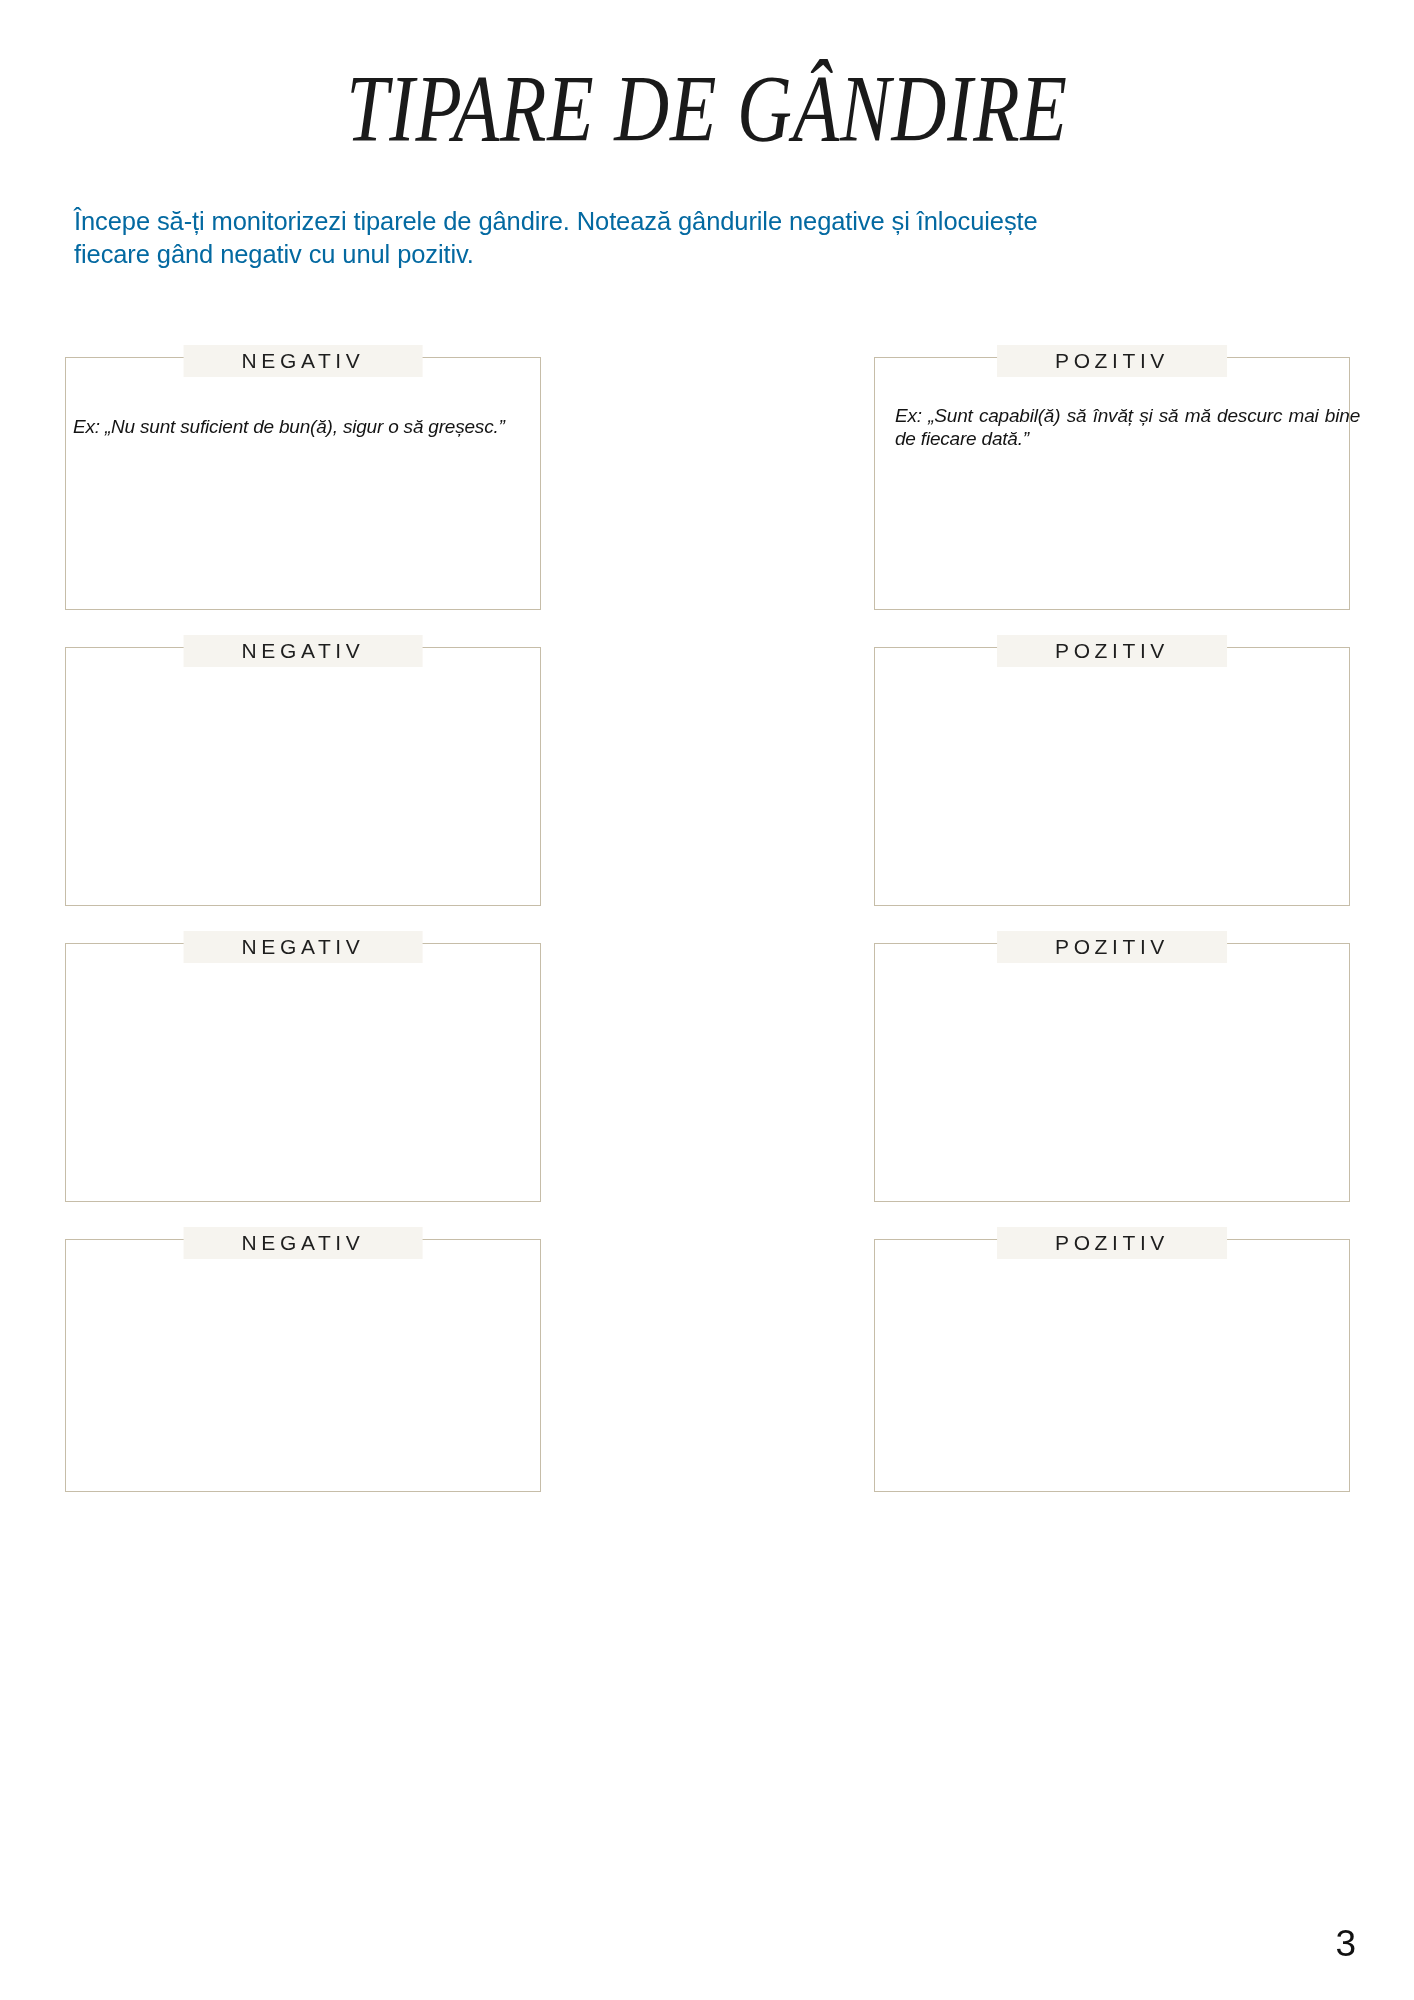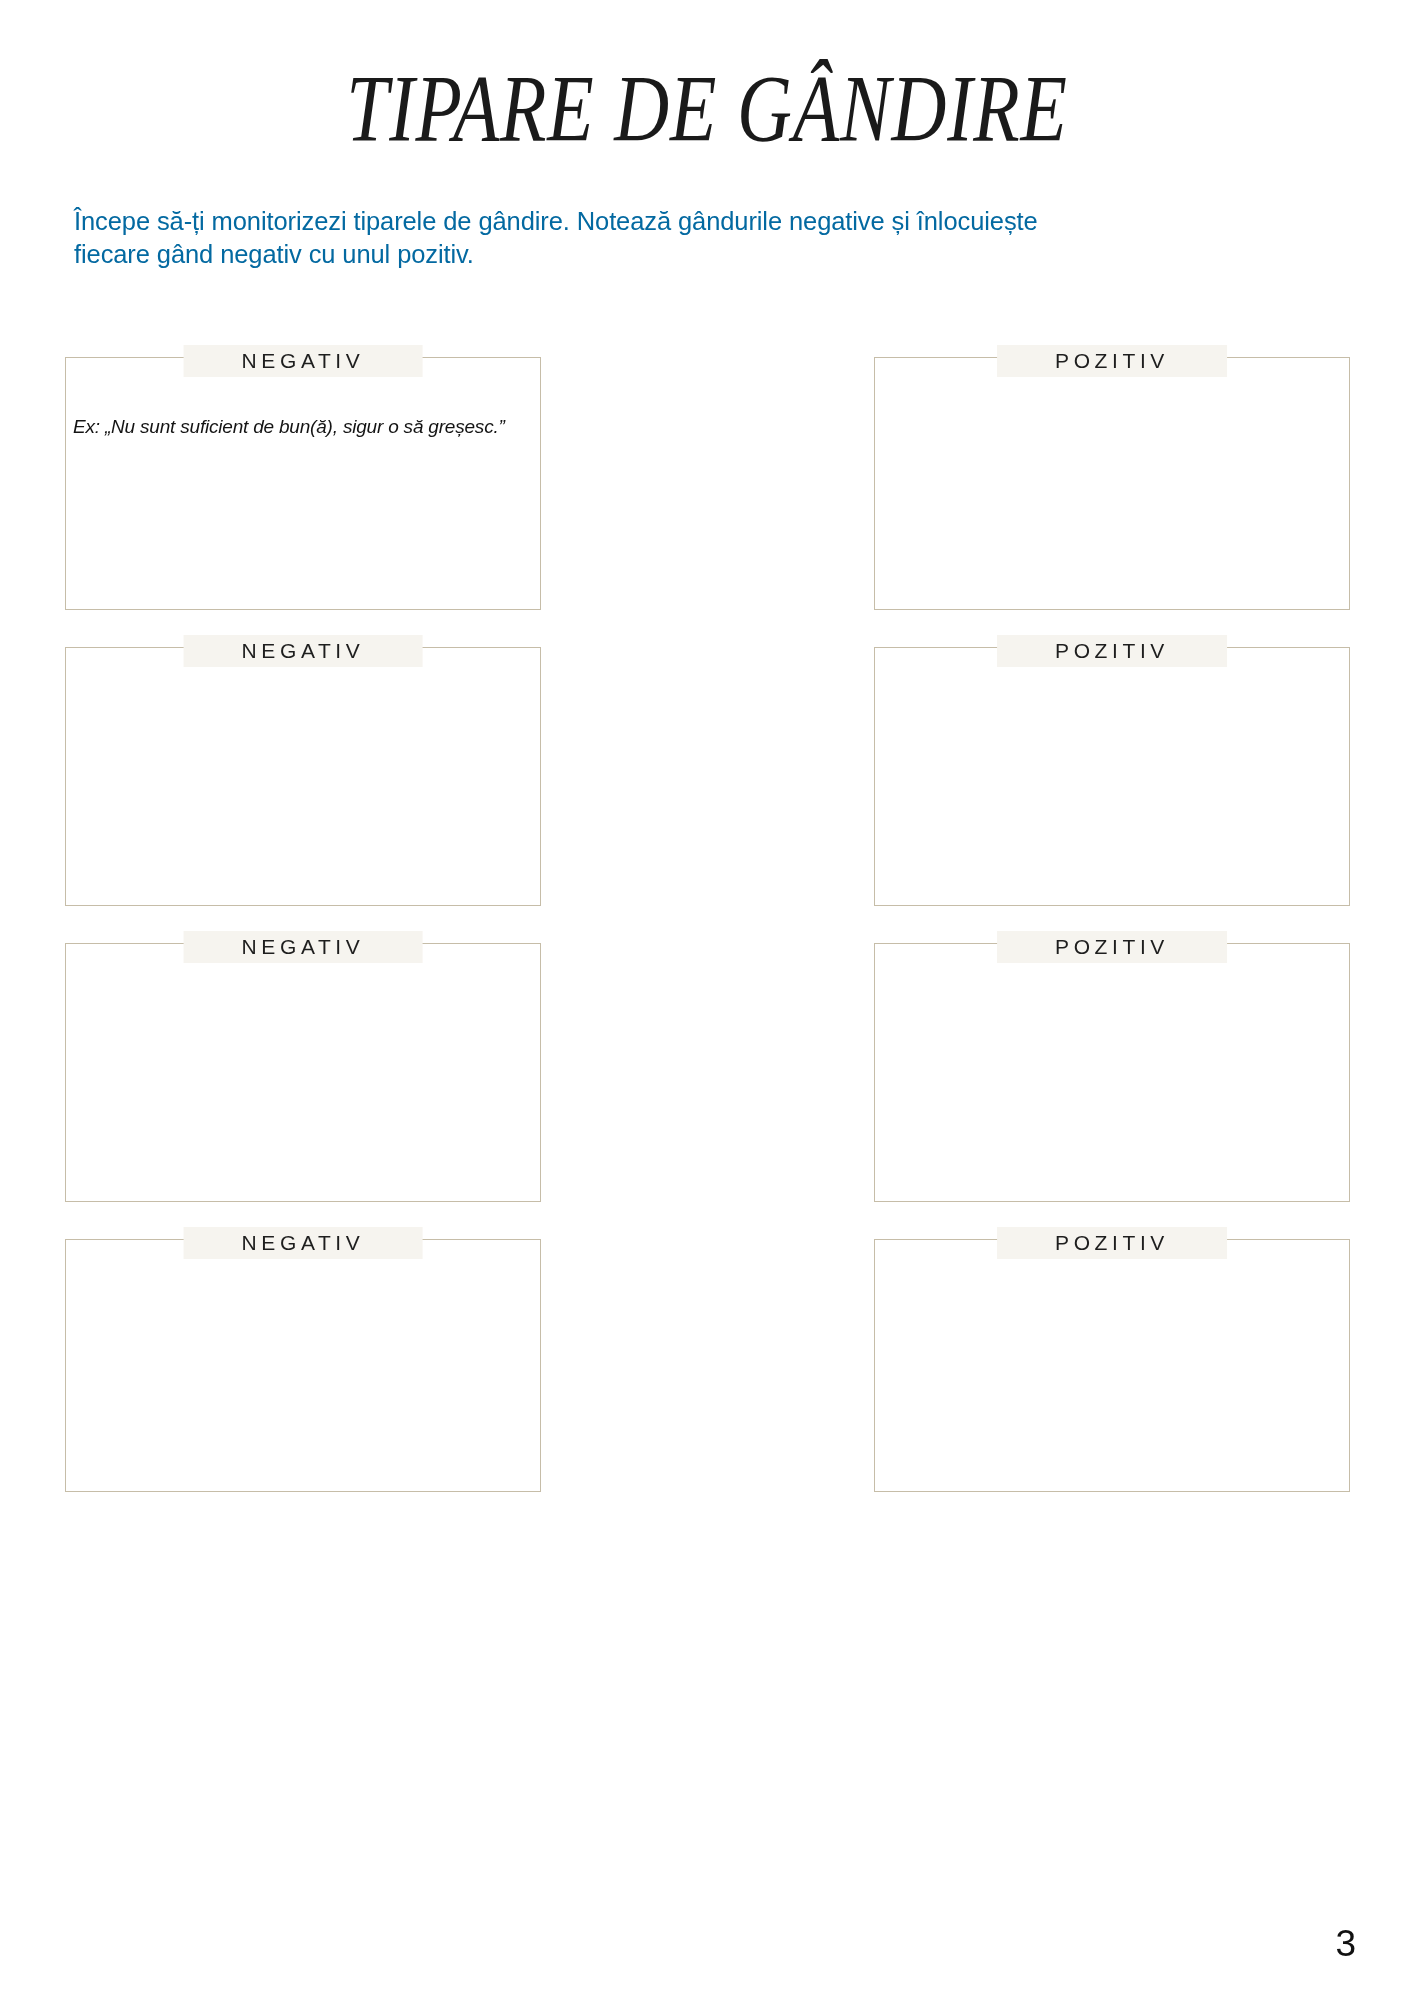--- a/index.html
+++ b/index.html
@@ -140,20 +140,21 @@
   <div class="row r1">
     <div class="cell neg">
       <div class="box">
         <div class="chip">NEGATIV</div>
         <div class="example">Ex: „Nu sunt suficient de bun(ă), sigur o să greșesc.”</div>
       </div>
     </div>
     <div class="cell pos">
       <div class="box">
         <div class="chip">POZITIV</div>
+        <div class="example">Ex: „Sunt capabil(ă) să învăț și să mă descurc mai bine de fiecare dată.”</div>
       </div>
     </div>
   </div>
 
   <div class="row r2">
     <div class="cell neg">
       <div class="box">
         <div class="chip">NEGATIV</div>
       </div>
     </div>

